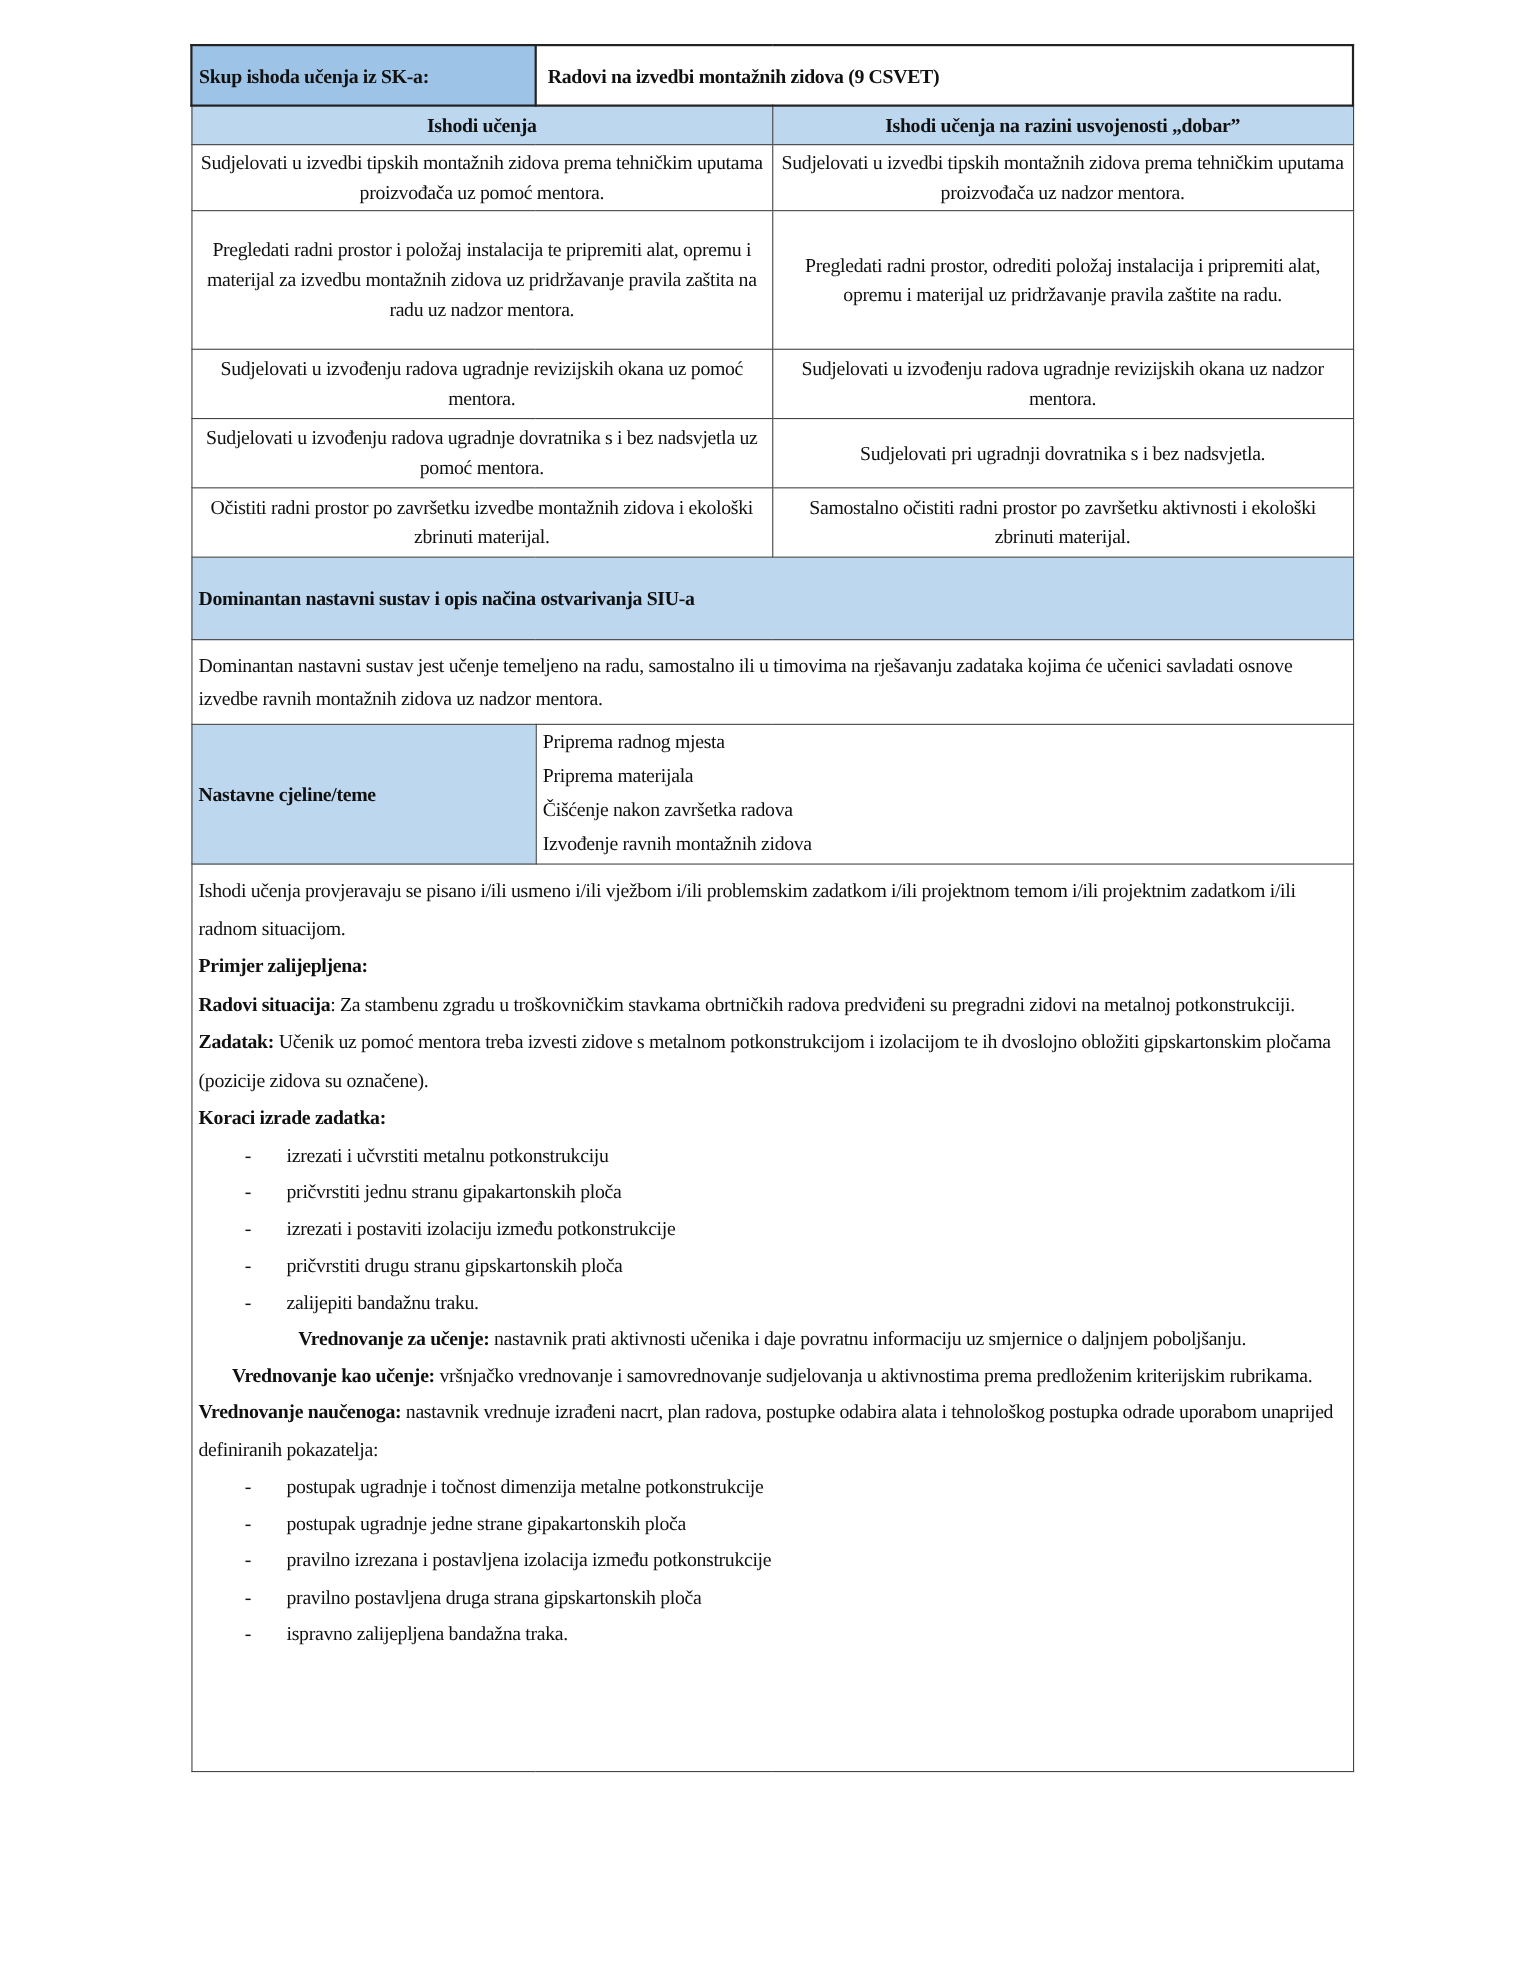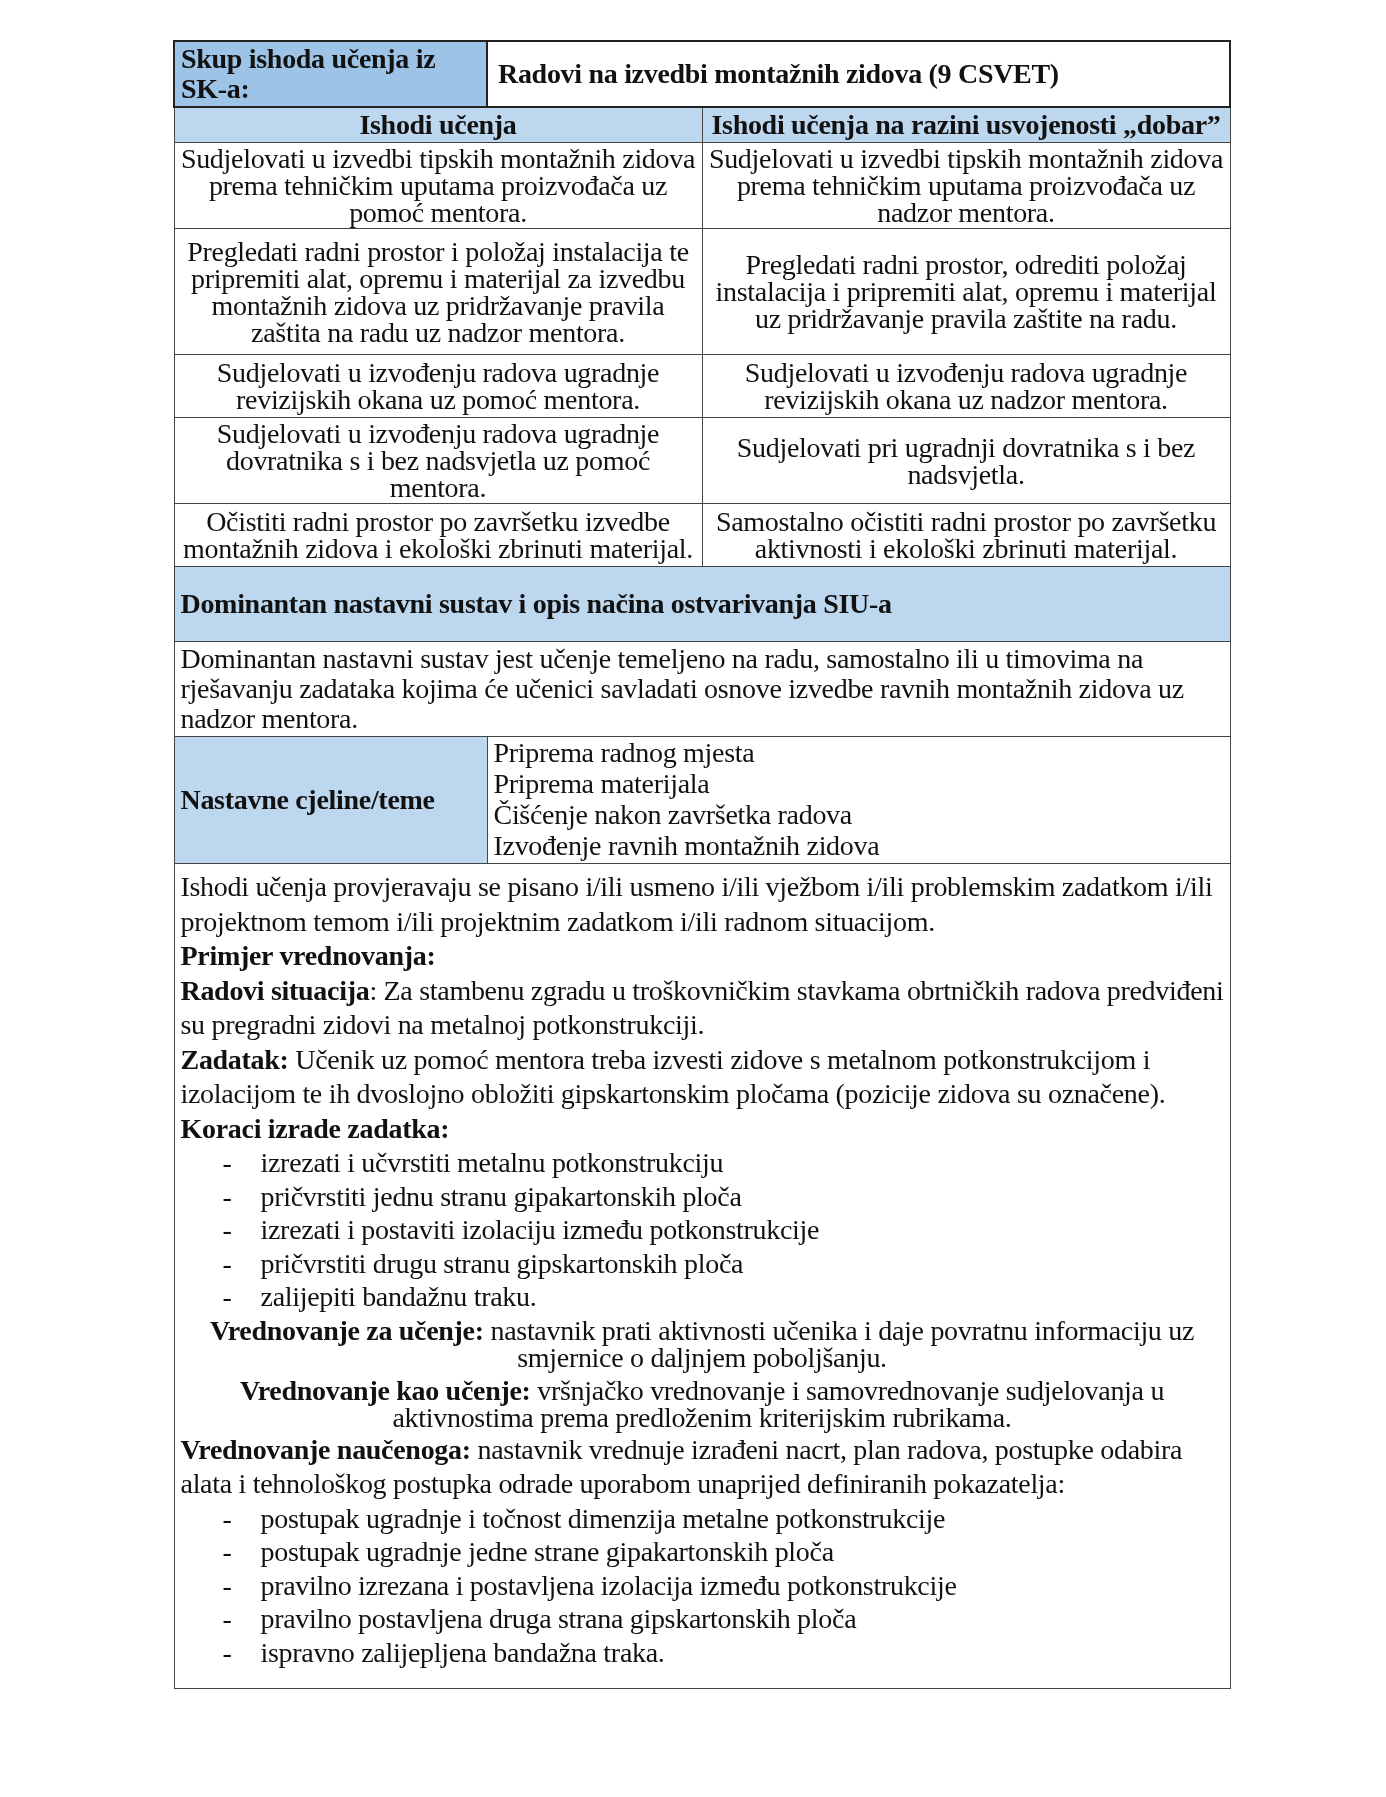--- a/index.html
+++ b/index.html
@@ -1,21 +1,21 @@
 <!DOCTYPE html>
 <html><head>
   <meta charset="utf-8">
   <style>
     html, body { margin: 0; padding: 0; background: #ffffff; }
     body { width: 1386px; height: 1797px; position: relative; overflow: hidden;
            font-family: "Liberation Serif", "DejaVu Serif", serif; color: #111; }
     .doc { position: absolute; left: 173px; top: 40px; width: 1056px; }
     table { border-collapse: collapse; width: 1056px; table-layout: fixed; }
     td { border: 1.5px solid #444; padding: 2px 6px; vertical-align: middle;
-         font-size: 28px; line-height: 30px; letter-spacing: -0.3px; }
+         font-size: 18px; line-height: 30px; letter-spacing: -0.3px; }
     .dark { background: #9dc3e6; }
     .light { background: #bdd7ee; }
     .b { font-weight: bold; }
     .center { text-align: center; }
     .outer { border: 2px solid #222; }
     .topic-line { display: block; line-height: 31px; }
     .body-cell { padding: 6px 6px 6px 6px; vertical-align: top; line-height: 34.5px; }
     .body-cell p { margin: 0; }
     .justify { text-align: justify; }
     .tight { line-height: 27px; text-align: center; }
@@ -79,21 +79,21 @@
         <span class="topic-line">Priprema radnog mjesta</span>
         <span class="topic-line">Priprema materijala</span>
         <span class="topic-line">Čišćenje nakon završetka radova</span>
         <span class="topic-line">Izvođenje ravnih montažnih zidova</span>
       </td>
     </tr>
 
     <tr>
       <td colspan="3" class="body-cell" style="height:812px">
         <p>Ishodi učenja provjeravaju se pisano i/ili usmeno i/ili vježbom i/ili problemskim zadatkom i/ili projektnom temom i/ili projektnim zadatkom i/ili radnom situacijom.</p>
-        <p class="b">Primjer vrednovanja:</p>
+        <p class="b">Primjer zalijepljena:</p>
         <p><span class="b">Radovi situacija</span><span>: Za stambenu zgradu u troškovničkim stavkama obrtničkih radova predviđeni su pregradni zidovi na metalnoj potkonstrukciji.</span></p>
         <p><span class="b">Zadatak:</span><span> Učenik uz pomoć mentora treba izvesti zidove s metalnom potkonstrukcijom i izolacijom te ih dvoslojno obložiti gipskartonskim pločama (pozicije zidova su označene).</span></p>
         <p class="b">Koraci izrade zadatka:</p>
         <ul class="dash">
           <li><span class="dash-mark">-</span><span>izrezati i učvrstiti metalnu potkonstrukciju</span></li>
           <li><span class="dash-mark">-</span><span>pričvrstiti jednu stranu gipakartonskih ploča</span></li>
           <li><span class="dash-mark">-</span><span>izrezati i postaviti izolaciju između potkonstrukcije</span></li>
           <li><span class="dash-mark">-</span><span>pričvrstiti drugu stranu gipskartonskih ploča</span></li>
           <li><span class="dash-mark">-</span><span>zalijepiti bandažnu traku.</span></li>
         </ul>

